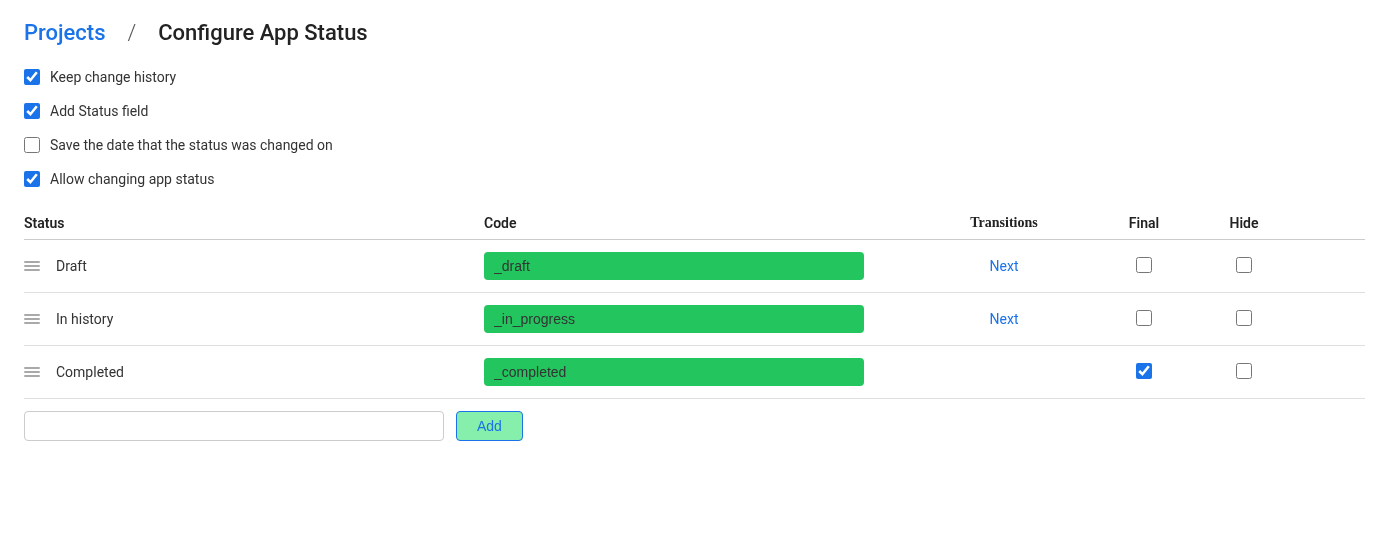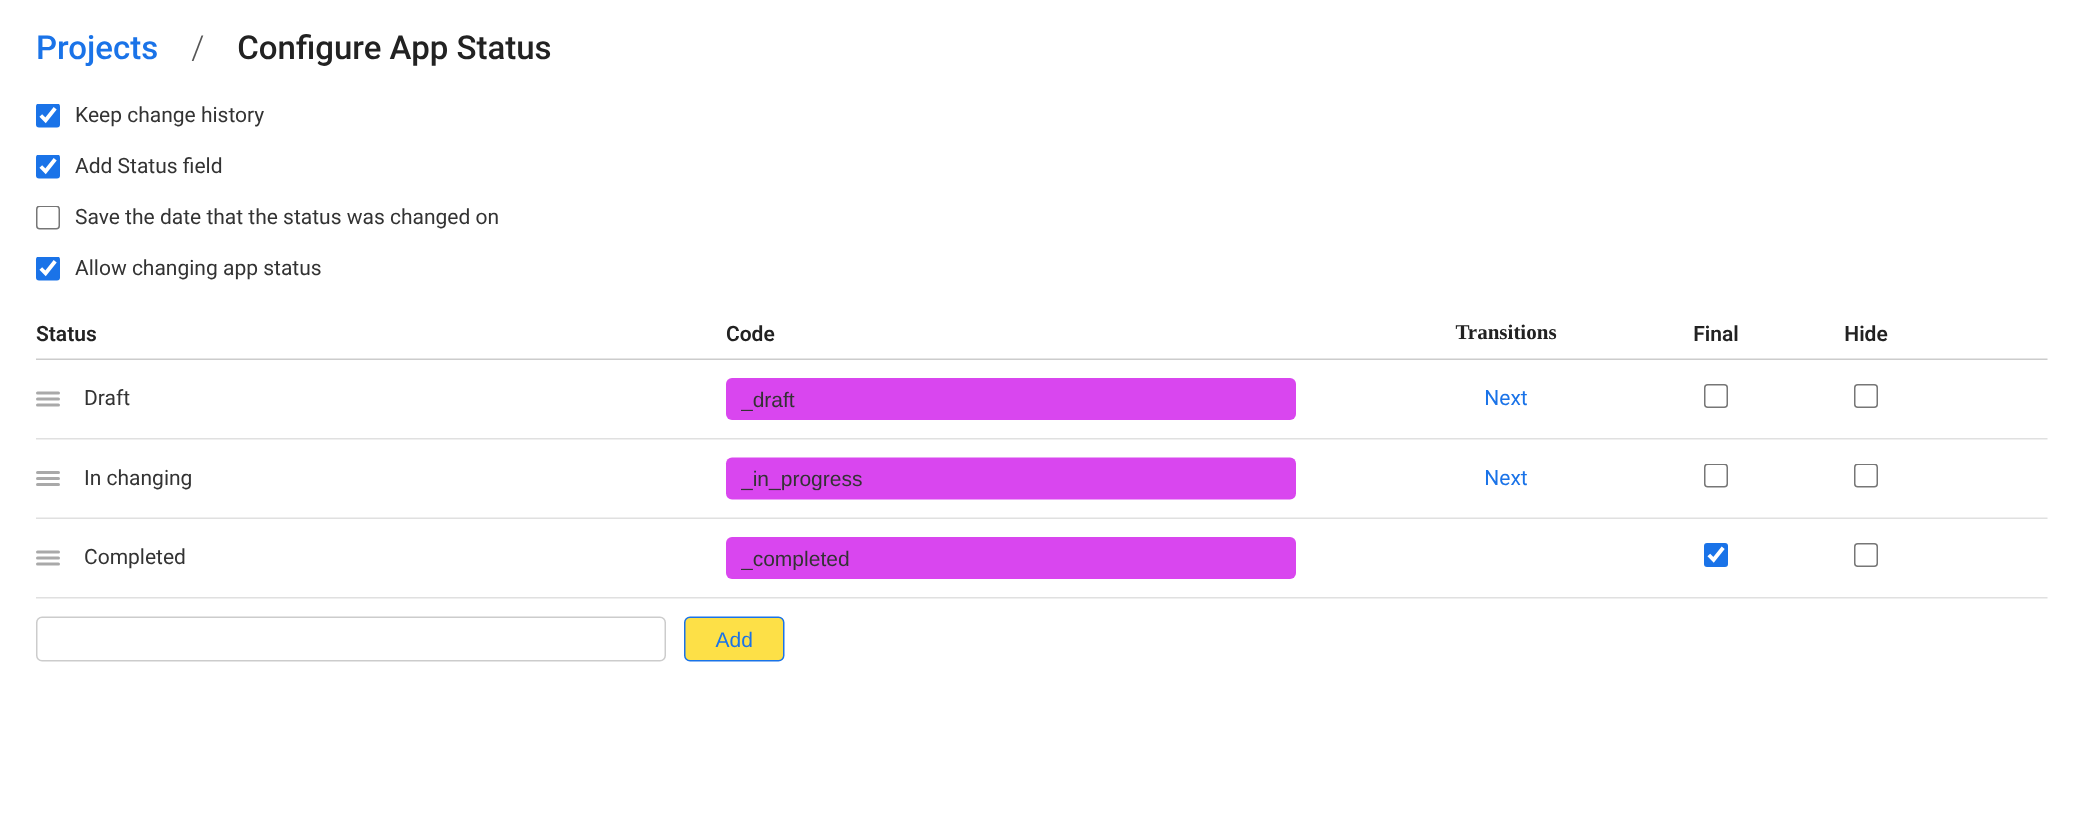--- a/index.html
+++ b/index.html
@@ -96,21 +96,21 @@
       padding-left: 0;
     }
     .status-label {
       font-size: 14px;
     }
 
     .code-cell input {
       width: 380px;
       padding: 6px 10px;
       border: none;
-      background: #d946ef;
+      background: #22c55e;
       border-radius: 4px;
       font-size: 14px;
       color: #333;
       outline: none;
     }
 
     .transitions-cell {
       text-align: center;
     }
     .transitions-link {
@@ -150,21 +150,21 @@
       width: 420px;
       padding: 6px 10px;
       border: 1px solid #ccc;
       border-radius: 4px;
       font-size: 14px;
       outline: none;
     }
     .add-button {
       padding: 6px 20px;
       border: 1px solid #1a73e8;
-      background: #fde047;
+      background: #86efac;
       color: #1a73e8;
       border-radius: 4px;
       font-size: 14px;
       cursor: pointer;
     }
   </style>
 </head>
 <body>
 
 <div class="breadcrumb">
@@ -216,21 +216,21 @@
         <div class="final-cell"><input type="checkbox" style=""></div>
         <div class="hide-cell"><input type="checkbox" style=""></div>
       </div>
       <div class="table-row">
         <div class="status-cell">
           <span class="drag-handle">
             <span></span>
             <span></span>
             <span></span>
           </span>
-          <span class="status-label">In changing</span>
+          <span class="status-label">In history</span>
         </div>
         <div class="code-cell"><input type="text" value="_in_progress" style=""></div>
         <div class="transitions-cell"><a class="transitions-link">Next</a></div>
         <div class="final-cell"><input type="checkbox" style=""></div>
         <div class="hide-cell"><input type="checkbox" style=""></div>
       </div>
       <div class="table-row">
         <div class="status-cell">
           <span class="drag-handle">
             <span></span>

